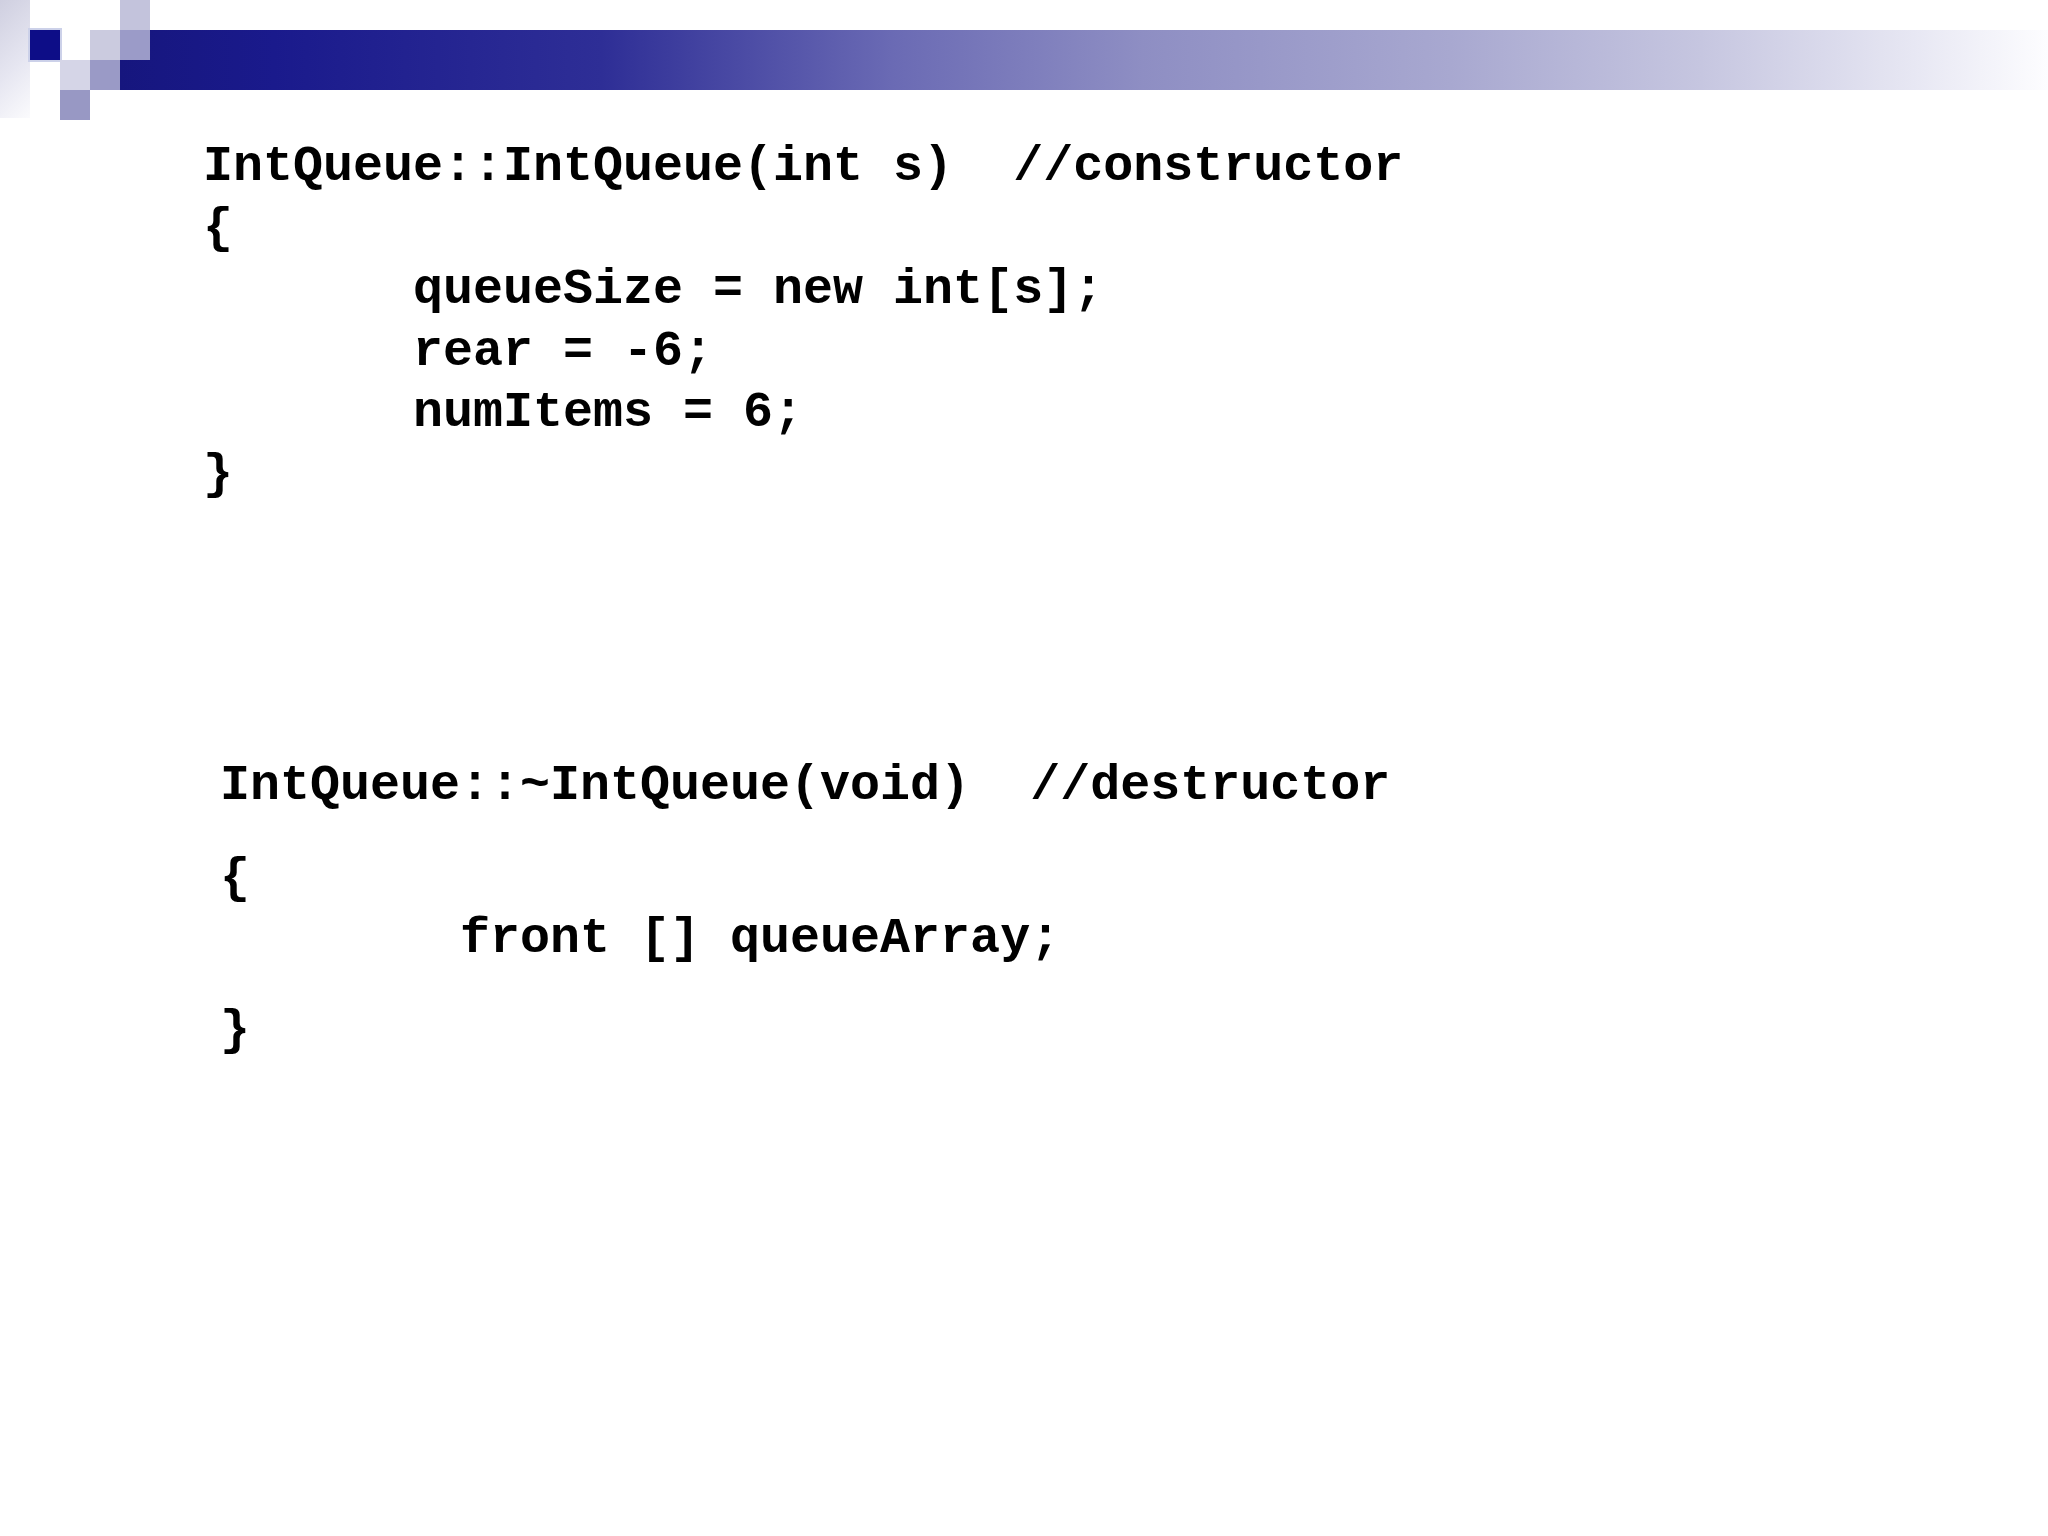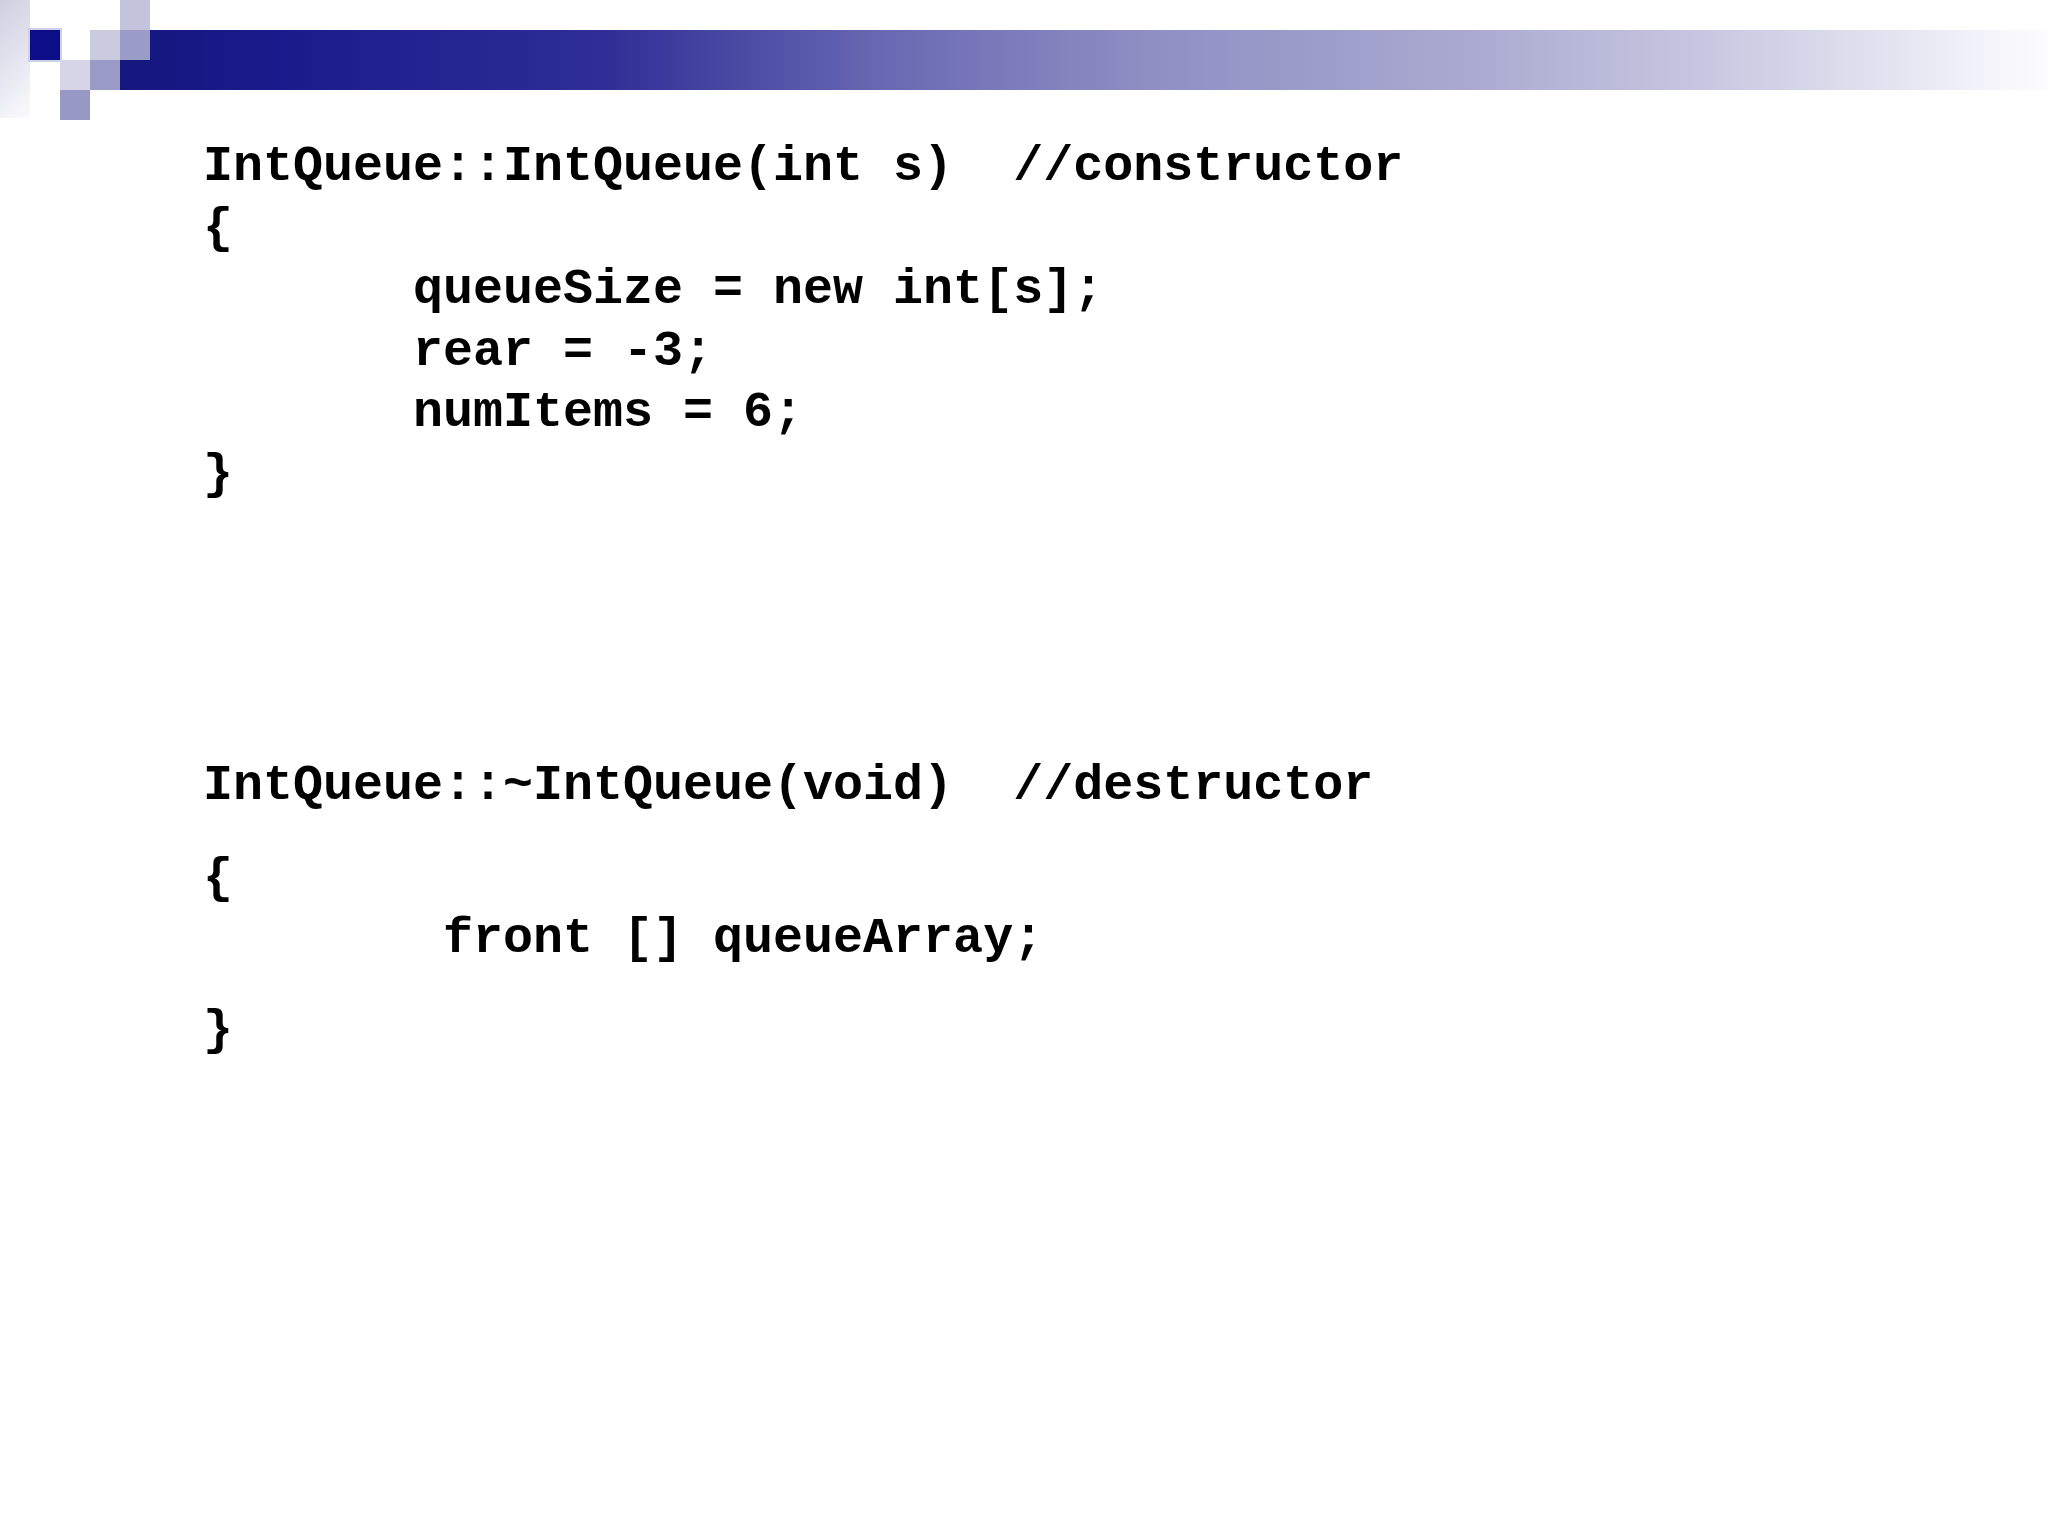--- a/index.html
+++ b/index.html
@@ -53,21 +53,21 @@
   }
 
   #constructor-block {
     position: absolute;
     left: 203px;
     top: 136px;
   }
 
   #destructor-block {
     position: absolute;
-    left: 203px;
+    left: 220px;
     top: 755px;
     width: 1600px;
     height: 320px;
   }
   #destructor-block .code-line { position: absolute; left: 0; }
   #dtor-line-0 { top: 0; }
   #dtor-line-1 { top: 93px; }
   #dtor-line-2 { top: 153px; }
   #dtor-line-3 { top: 245px; }
 </style>
@@ -83,21 +83,21 @@
   <div class="sq" id="sq-lavender"></div>
   <div class="sq" id="sq-peri-a"></div>
   <div class="sq" id="sq-light"></div>
   <div class="sq" id="sq-peri-b"></div>
   <div class="sq" id="sq-peri-c"></div>
 
   <div id="constructor-block">
     <div class="code-line">IntQueue::IntQueue(int s)  //constructor</div>
     <div class="code-line">{</div>
     <div class="code-line">       queueSize = new int[s];</div>
-    <div class="code-line">       rear = -3;</div>
+    <div class="code-line">       rear = -6;</div>
     <div class="code-line">       numItems = 6;</div>
     <div class="code-line">}</div>
   </div>
 
   <div id="destructor-block">
     <div class="code-line" id="dtor-line-0">IntQueue::~IntQueue(void)  //destructor</div>
     <div class="code-line" id="dtor-line-1">{</div>
     <div class="code-line" id="dtor-line-2">        front [] queueArray;</div>
     <div class="code-line" id="dtor-line-3">}</div>
   </div>

